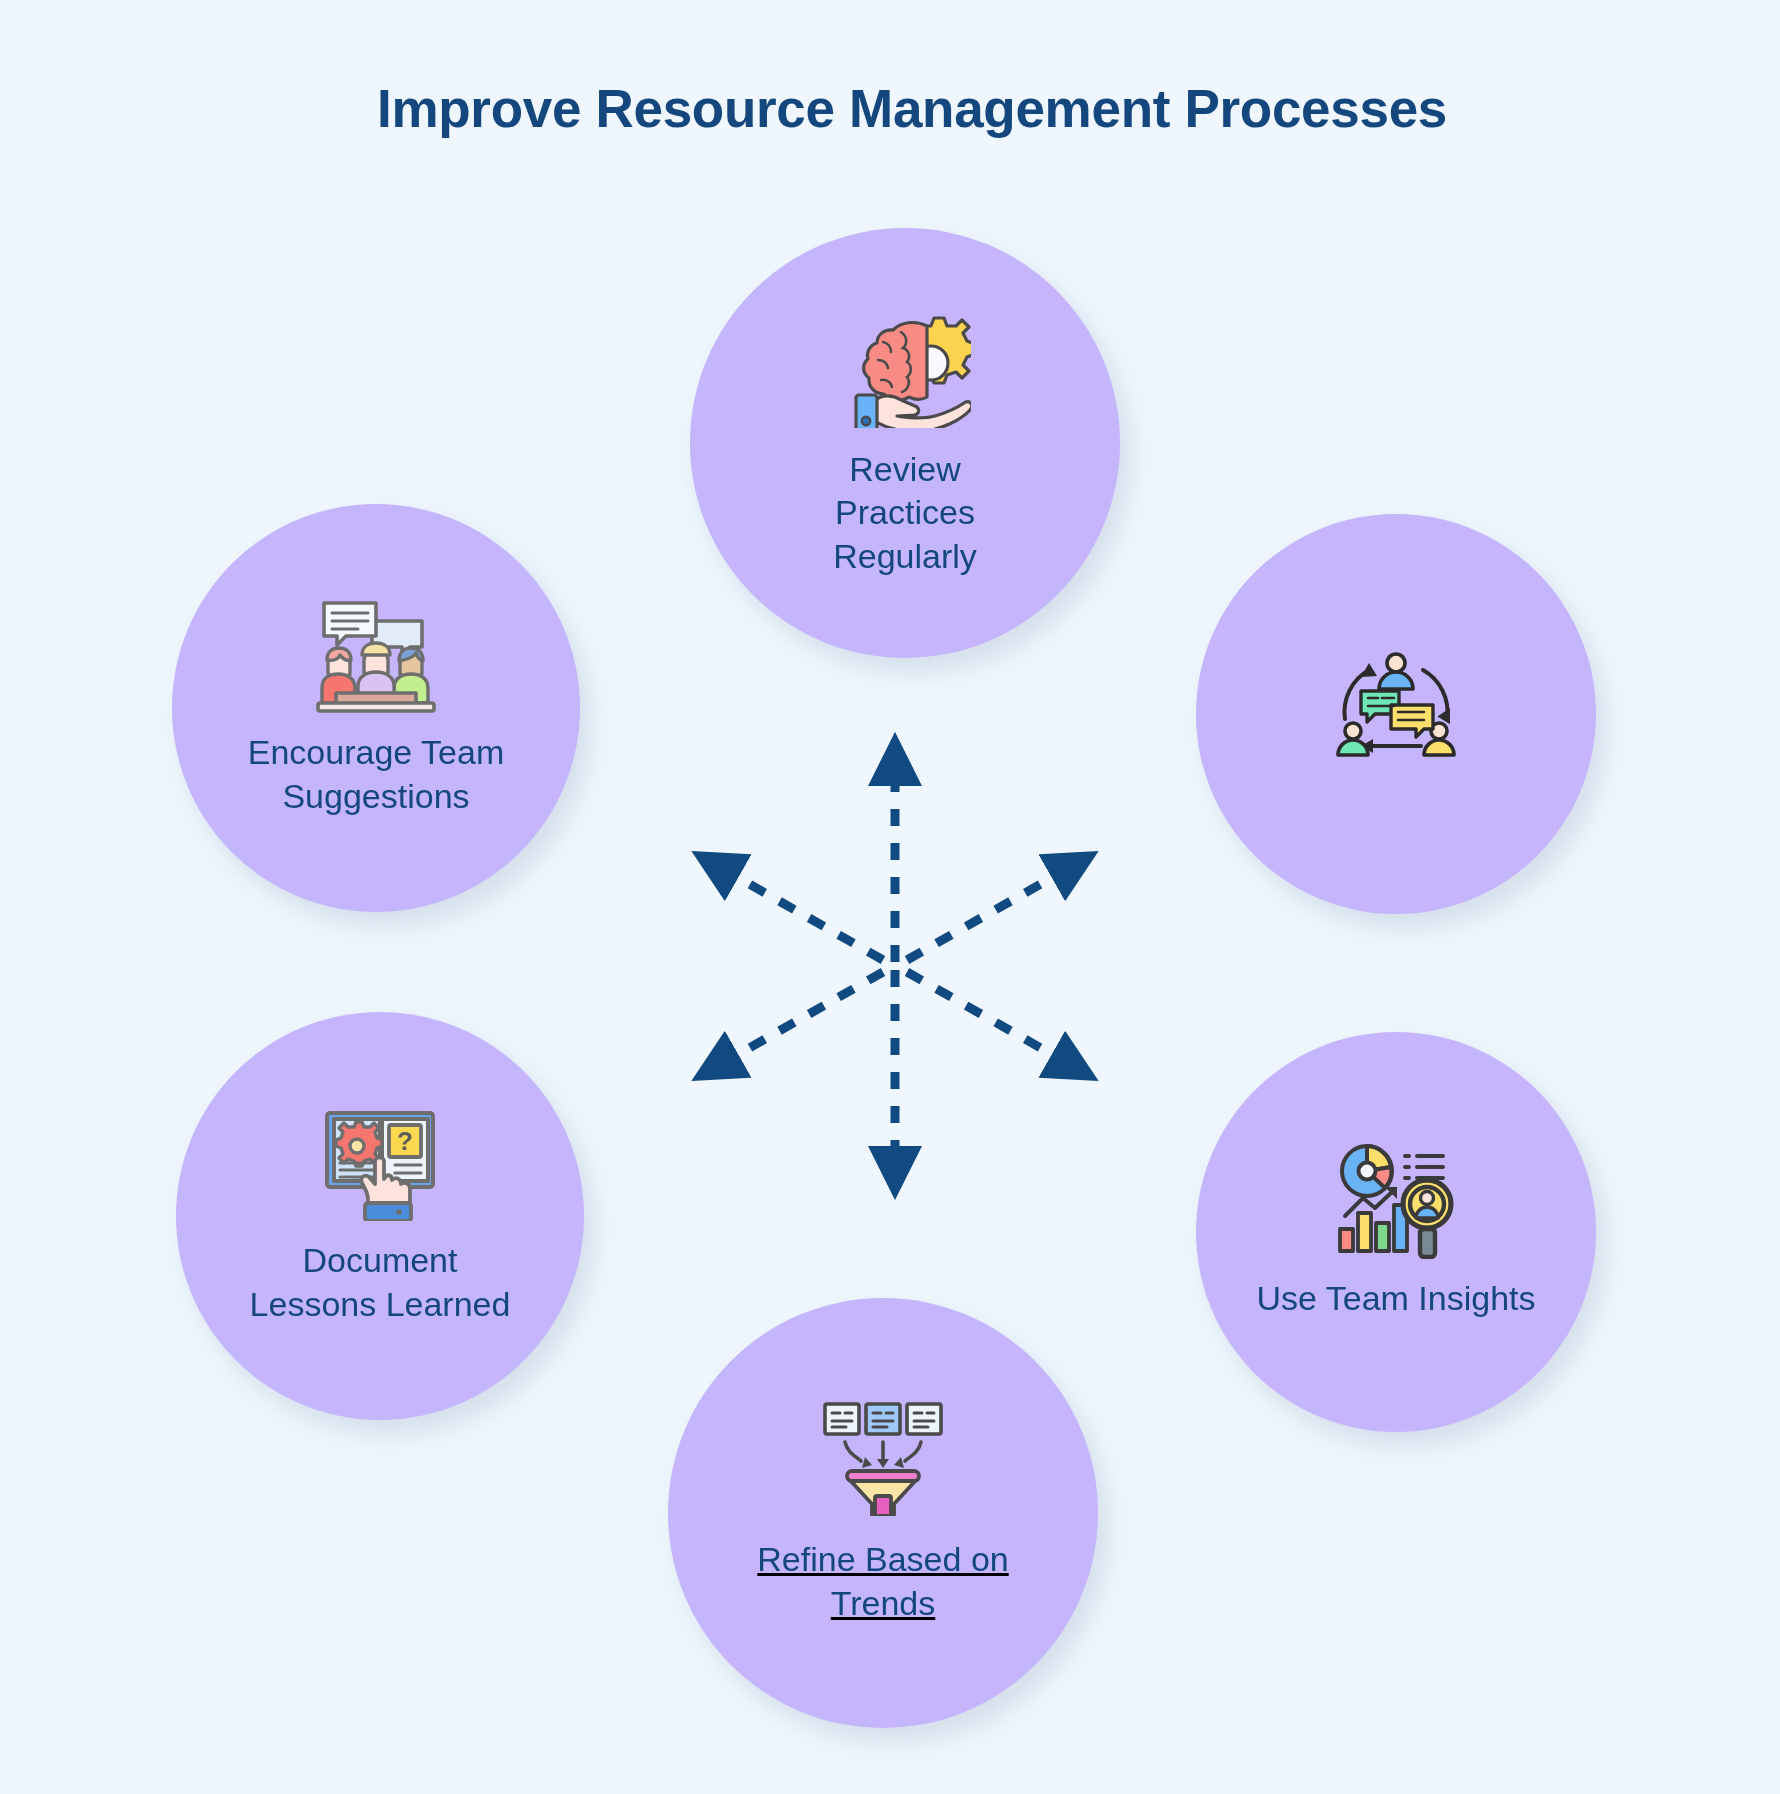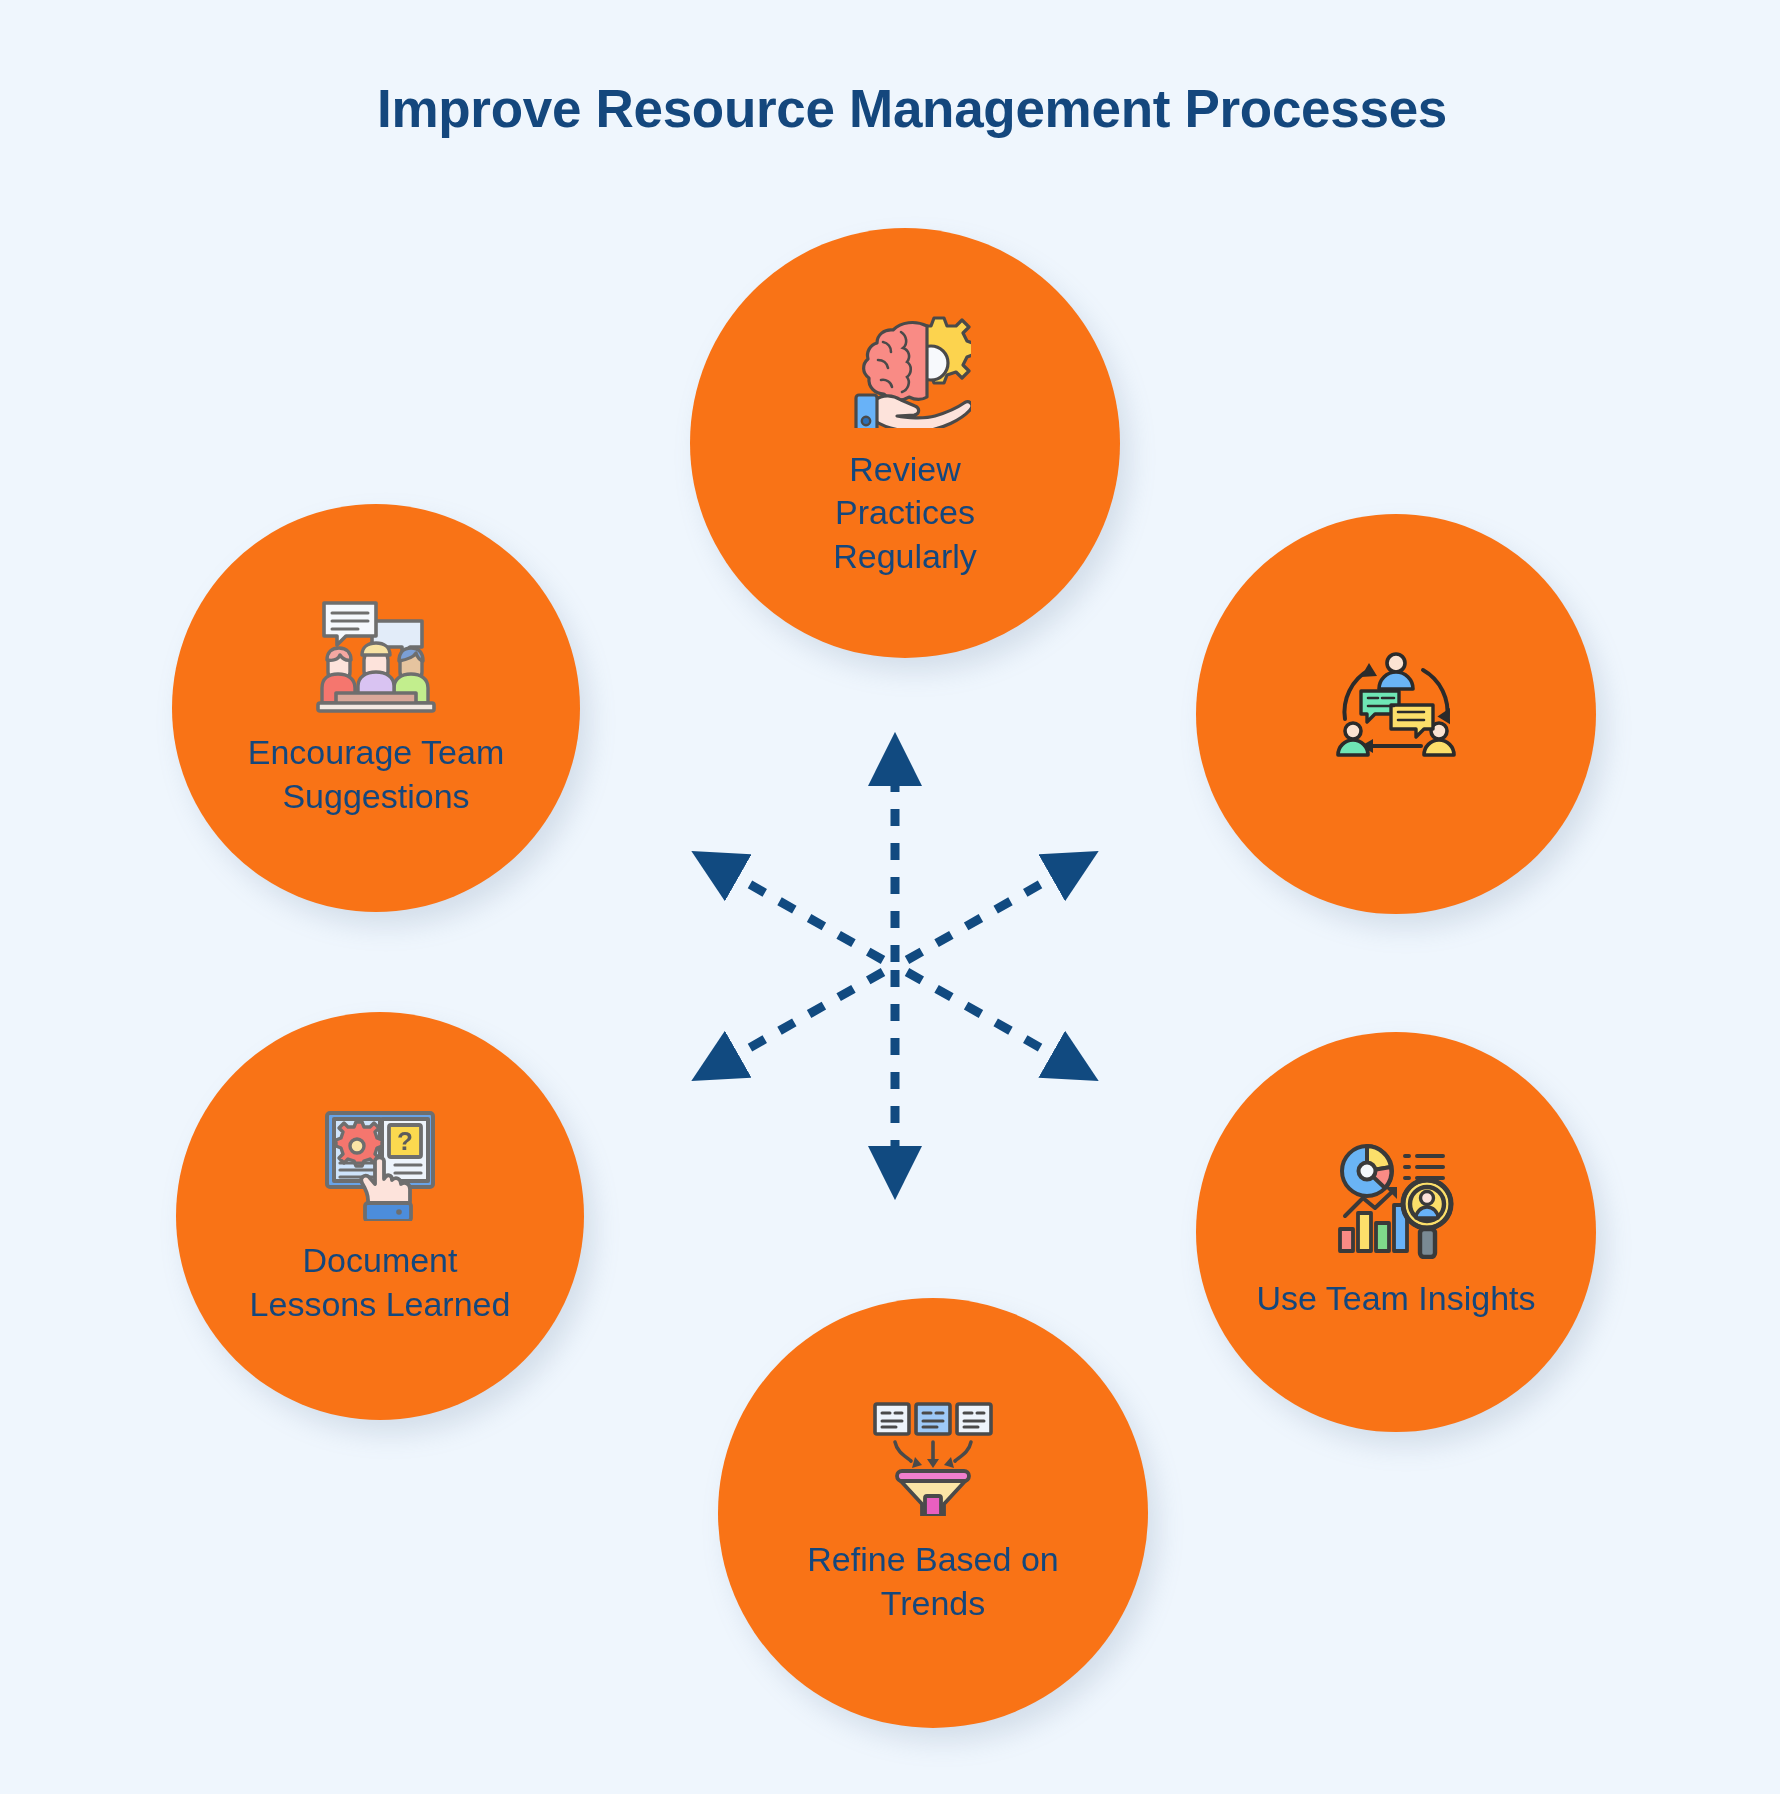--- a/index.html
+++ b/index.html
@@ -26,21 +26,21 @@
     font-weight: bold;
     color: #14477d;
     letter-spacing: -0.3px;
     padding-left: 44px;
   }
 
   
   .node {
     position: absolute;
     border-radius: 50%;
-    background: #f97316;
+    background: #c4b5fd;
     box-shadow: 10px 14px 26px rgba(120, 140, 170, 0.22);
     display: flex;
     flex-direction: column;
     align-items: center;
     justify-content: center;
   }
 
   .node-icon {
     display: block;
     margin-bottom: 14px;
@@ -53,21 +53,21 @@
     line-height: 1.28;
     font-weight: 500;
     padding: 0 22px;
     white-space: pre-line;
   }
 
   
   #node-top        { left: 690px; top: 228px;  width: 430px; height: 430px; }
   #node-right-top  { left: 1196px; top: 514px;  width: 400px; height: 400px; }
   #node-right-bot  { left: 1196px; top: 1032px; width: 400px; height: 400px; }
-  #node-bottom     { left: 718px;  top: 1298px; width: 430px; height: 430px; }
+  #node-bottom     { left: 668px;  top: 1298px; width: 430px; height: 430px; text-decoration: underline; }
   #node-left-bot   { left: 176px;  top: 1012px; width: 408px; height: 408px; }
   #node-left-top   { left: 172px;  top: 504px;  width: 408px; height: 408px; }
 
   #node-top .node-label      { margin-top: 2px; }
   #node-bottom .node-label   { margin-top: 4px; }
 
   
   #center-arrows {
     position: absolute;
     left: 670px;

